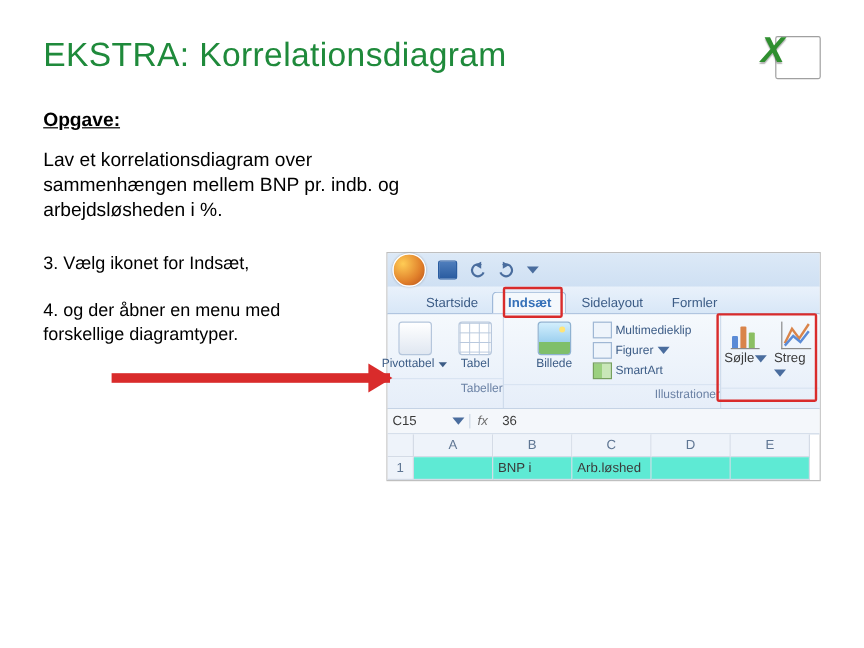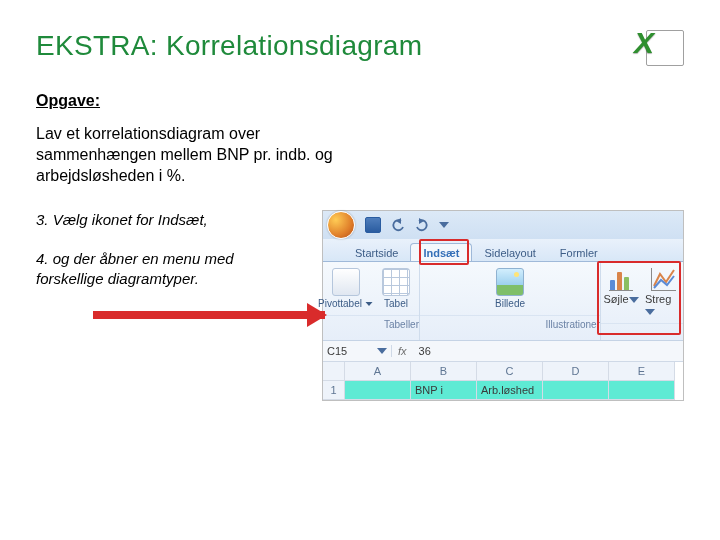--- a/index.html
+++ b/index.html
@@ -6,21 +6,21 @@
   .slide { width:720px; height:540px; box-sizing:border-box; padding:26px 36px; position:relative; }
   .title-row { display:flex; align-items:center; justify-content:space-between; }
   .title { color:#1f8a3b; font-size:28px; letter-spacing:0.3px; }
   .excel-logo { width:48px; height:40px; position:relative; }
   .excel-logo .book { width:36px; height:34px; background:#fff; border:1px solid #a0a0a0; border-radius:2px; position:absolute; right:0; top:4px; }
   .excel-logo .x  { position:absolute; left:-2px; top:0; font-weight:900; font-size:30px; font-style:italic; color:#2f8f2f; text-shadow:0 1px 1px rgba(0,0,0,.3); }
   .sub-heading { font-weight:bold; text-decoration:underline; font-size:16px; margin-top:26px; }
   .task-text   { font-size:16px; margin-top:14px; max-width:320px; line-height:1.3; }
   .steps-wrap  { display:flex; margin-top:24px; align-items:flex-start; }
   .steps-text  { width:200px; font-size:15px; line-height:1.35; }
-  .steps-text p { margin:0 0 18px 0;font-style:italic; }
+  .steps-text p { margin:0 0 18px 0; }
   .ribbon-shot { margin-left:auto; width:360px; border:1px solid #bfbfbf; font-family:"Segoe UI", Tahoma, sans-serif; font-size:11px; color:#3a3a3a; position:relative; }
   
   .qat-row { height:28px; background:linear-gradient(#dce9f7,#cfe0f3); display:flex; align-items:center; gap:10px; padding-left:4px; }
   .office-btn { width:26px; height:26px; border-radius:50%; background: radial-gradient(circle at 30% 30%, #ffcc55, #e07f2a 60%, #b44d18); border:1px solid #fff; box-shadow:0 0 2px rgba(0,0,0,.3); }
   .qat-ico { width:14px; height:14px; display:inline-block; }
   .save-ico { width:14px; height:14px; background:linear-gradient(#4f7ebc,#2a5ca0); border:1px solid #2a5ca0; border-radius:2px; }
   .triangle-down { width:0; height:0; border-left:5px solid transparent; border-right:5px solid transparent; border-top:6px solid #4a6d9e; display:inline-block; }
   
   .tab-row { height:22px; background:linear-gradient(#e9f1fb,#d8e7f7); display:flex; align-items:flex-end; padding-left:20px; border-bottom:1px solid #9fb9d9; }
   .tab { padding:3px 12px 2px; color:#3c5c86; border-top-left-radius:4px; border-top-right-radius:4px; }
@@ -141,20 +141,35 @@
           </div>
           <div class="group-label">Tabeller</div>
         </div>
 
         <div class="group" style="flex:1">
           <div class="group-icons" style="align-items:flex-start">
             <div class="big-btn">
               <span class="ico-lg pic-ico"></span>
               <span class="lab">Billede</span>
             </div>
+            <div class="mini-col">
+              <div class="mini-row">
+                  <span class="mini-ico"></span>
+                  <span>Multimedieklip</span>
+                </div>
+              <div class="mini-row">
+                  <span class="mini-ico"></span>
+                  <span>Figurer</span>
+                  <span class="triangle-down tri"></span>
+                </div>
+              <div class="mini-row">
+                  <span class="smartart-ico"></span>
+                  <span>SmartArt</span>
+                </div>
+            </div>
           </div>
           <div class="group-label">Illustrationer</div>
         </div>
 
         <div class="group" style="width:82px;border-right:none">
           <div class="group-icons">
             <div class="chart-btn">
               <span class="sojle-ico">
                   <span class="b1"></span>
                   <span class="b2"></span>

